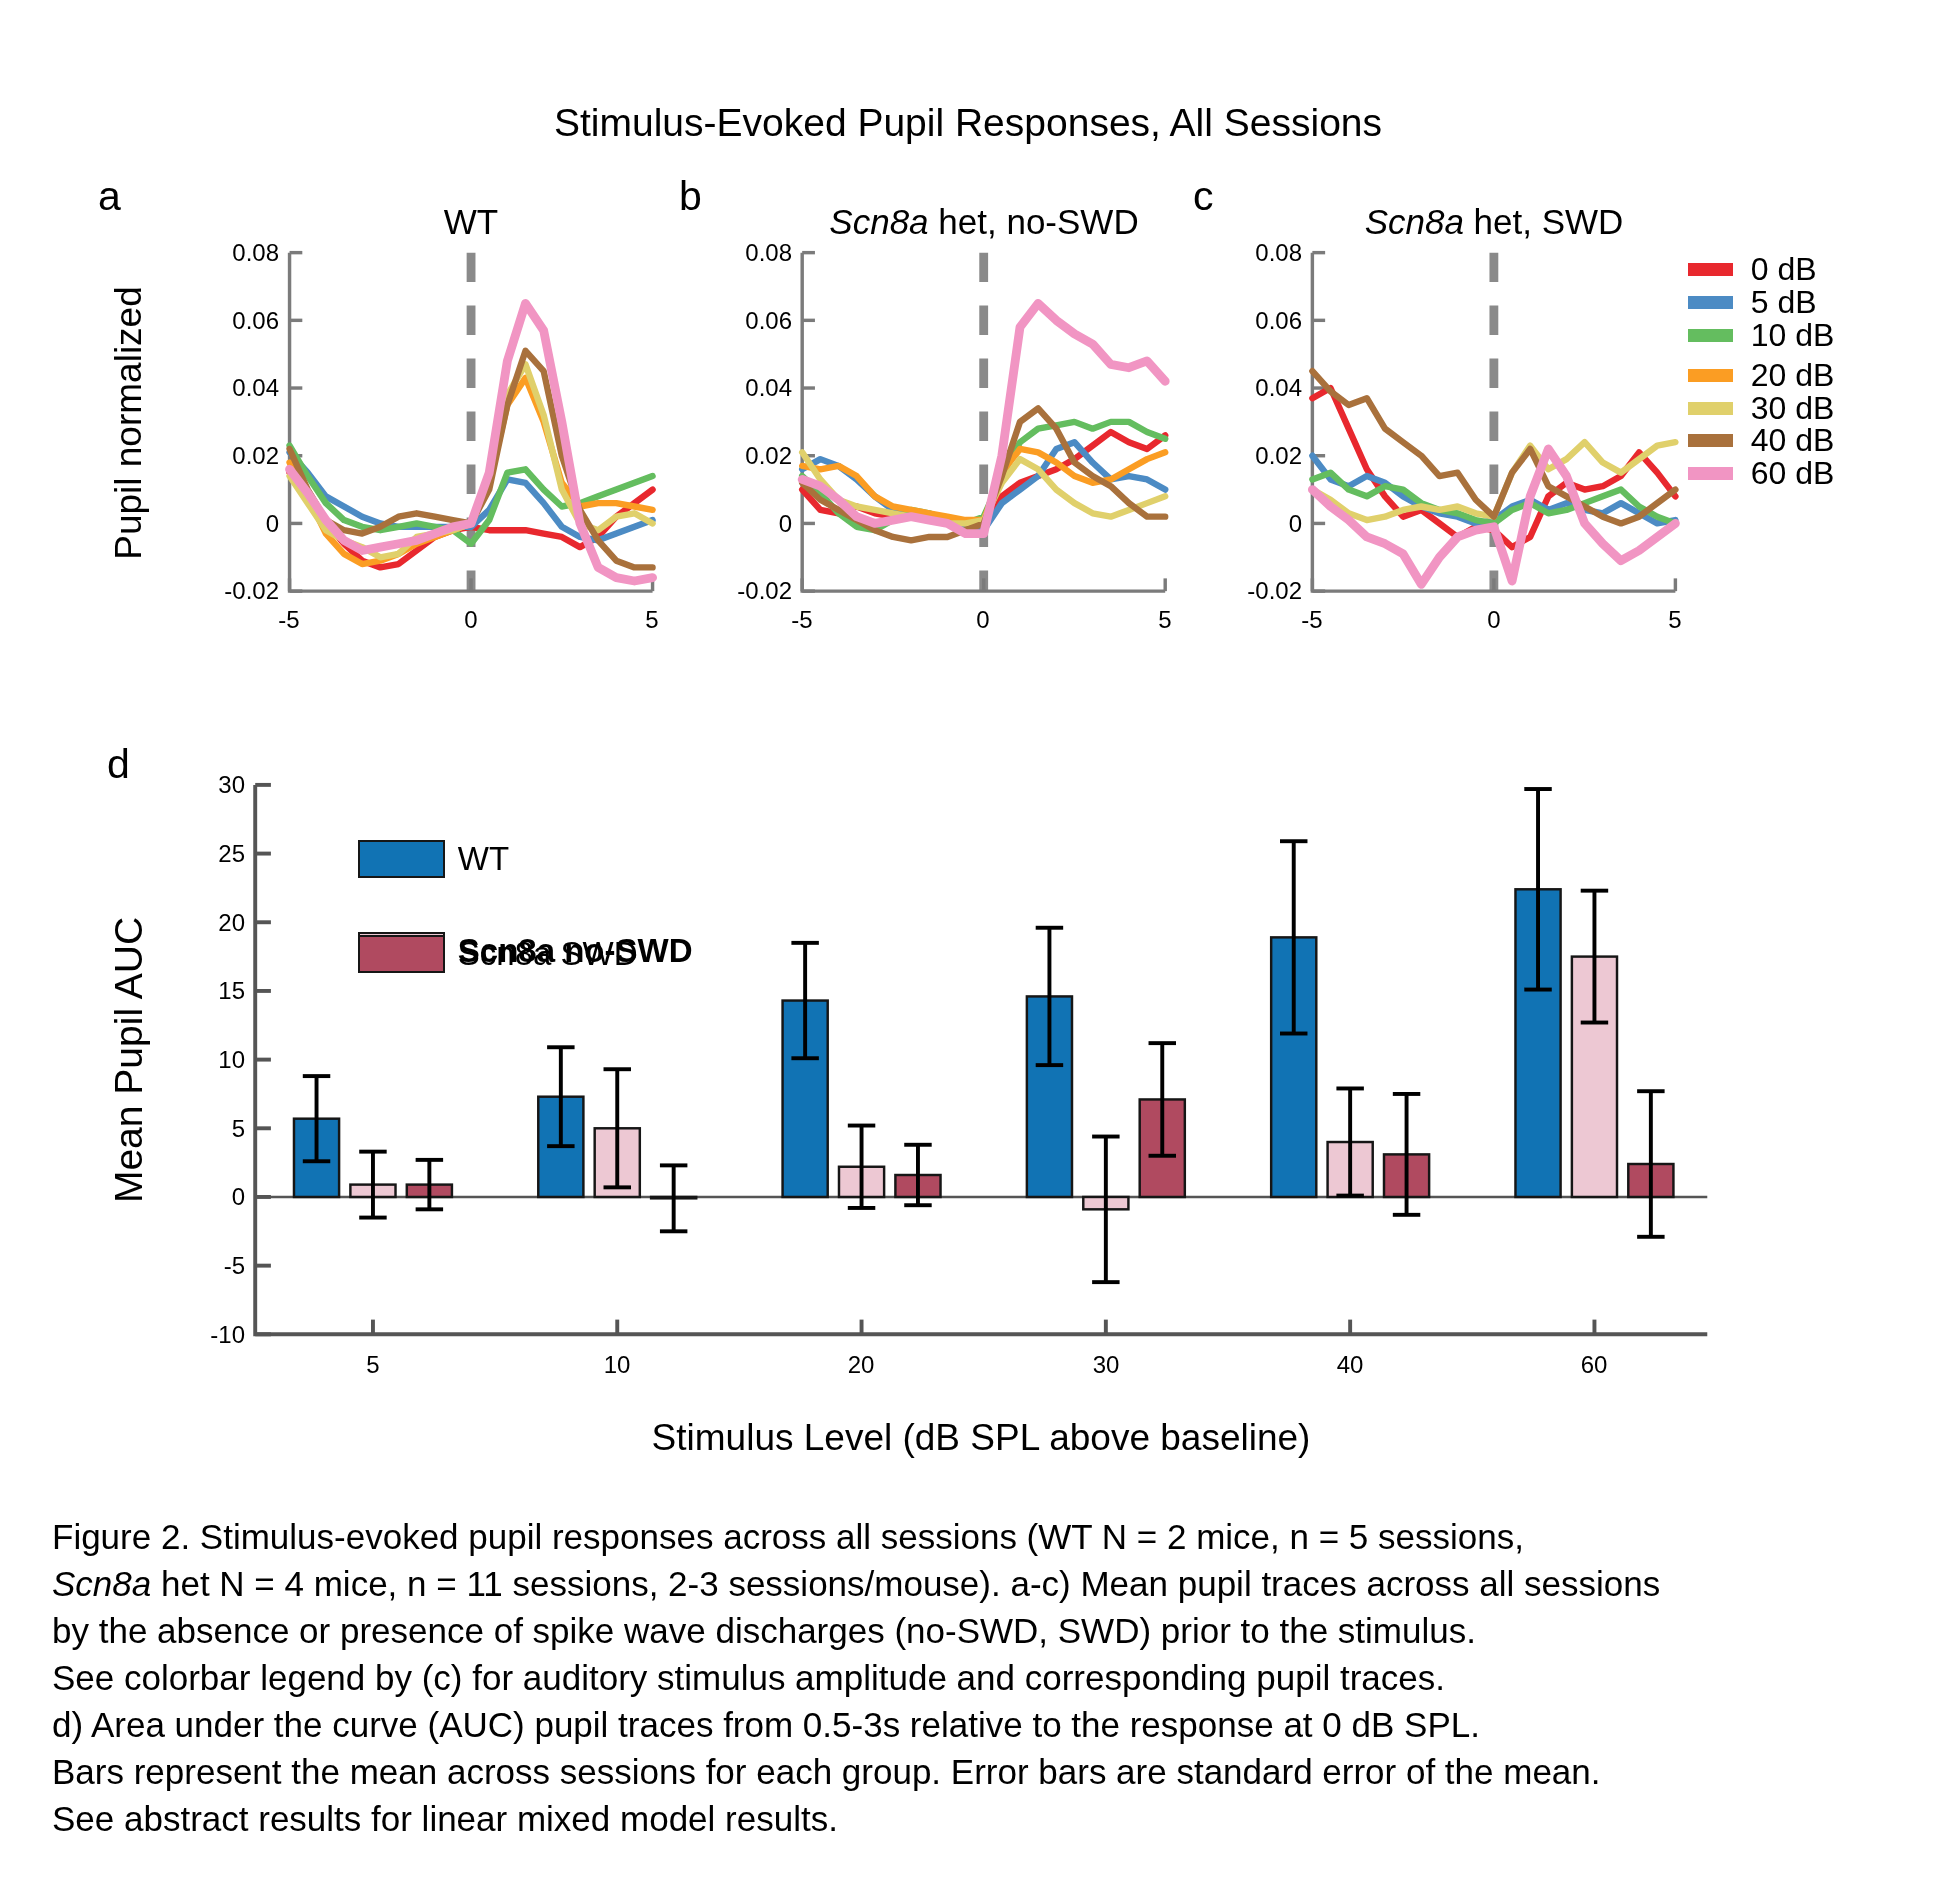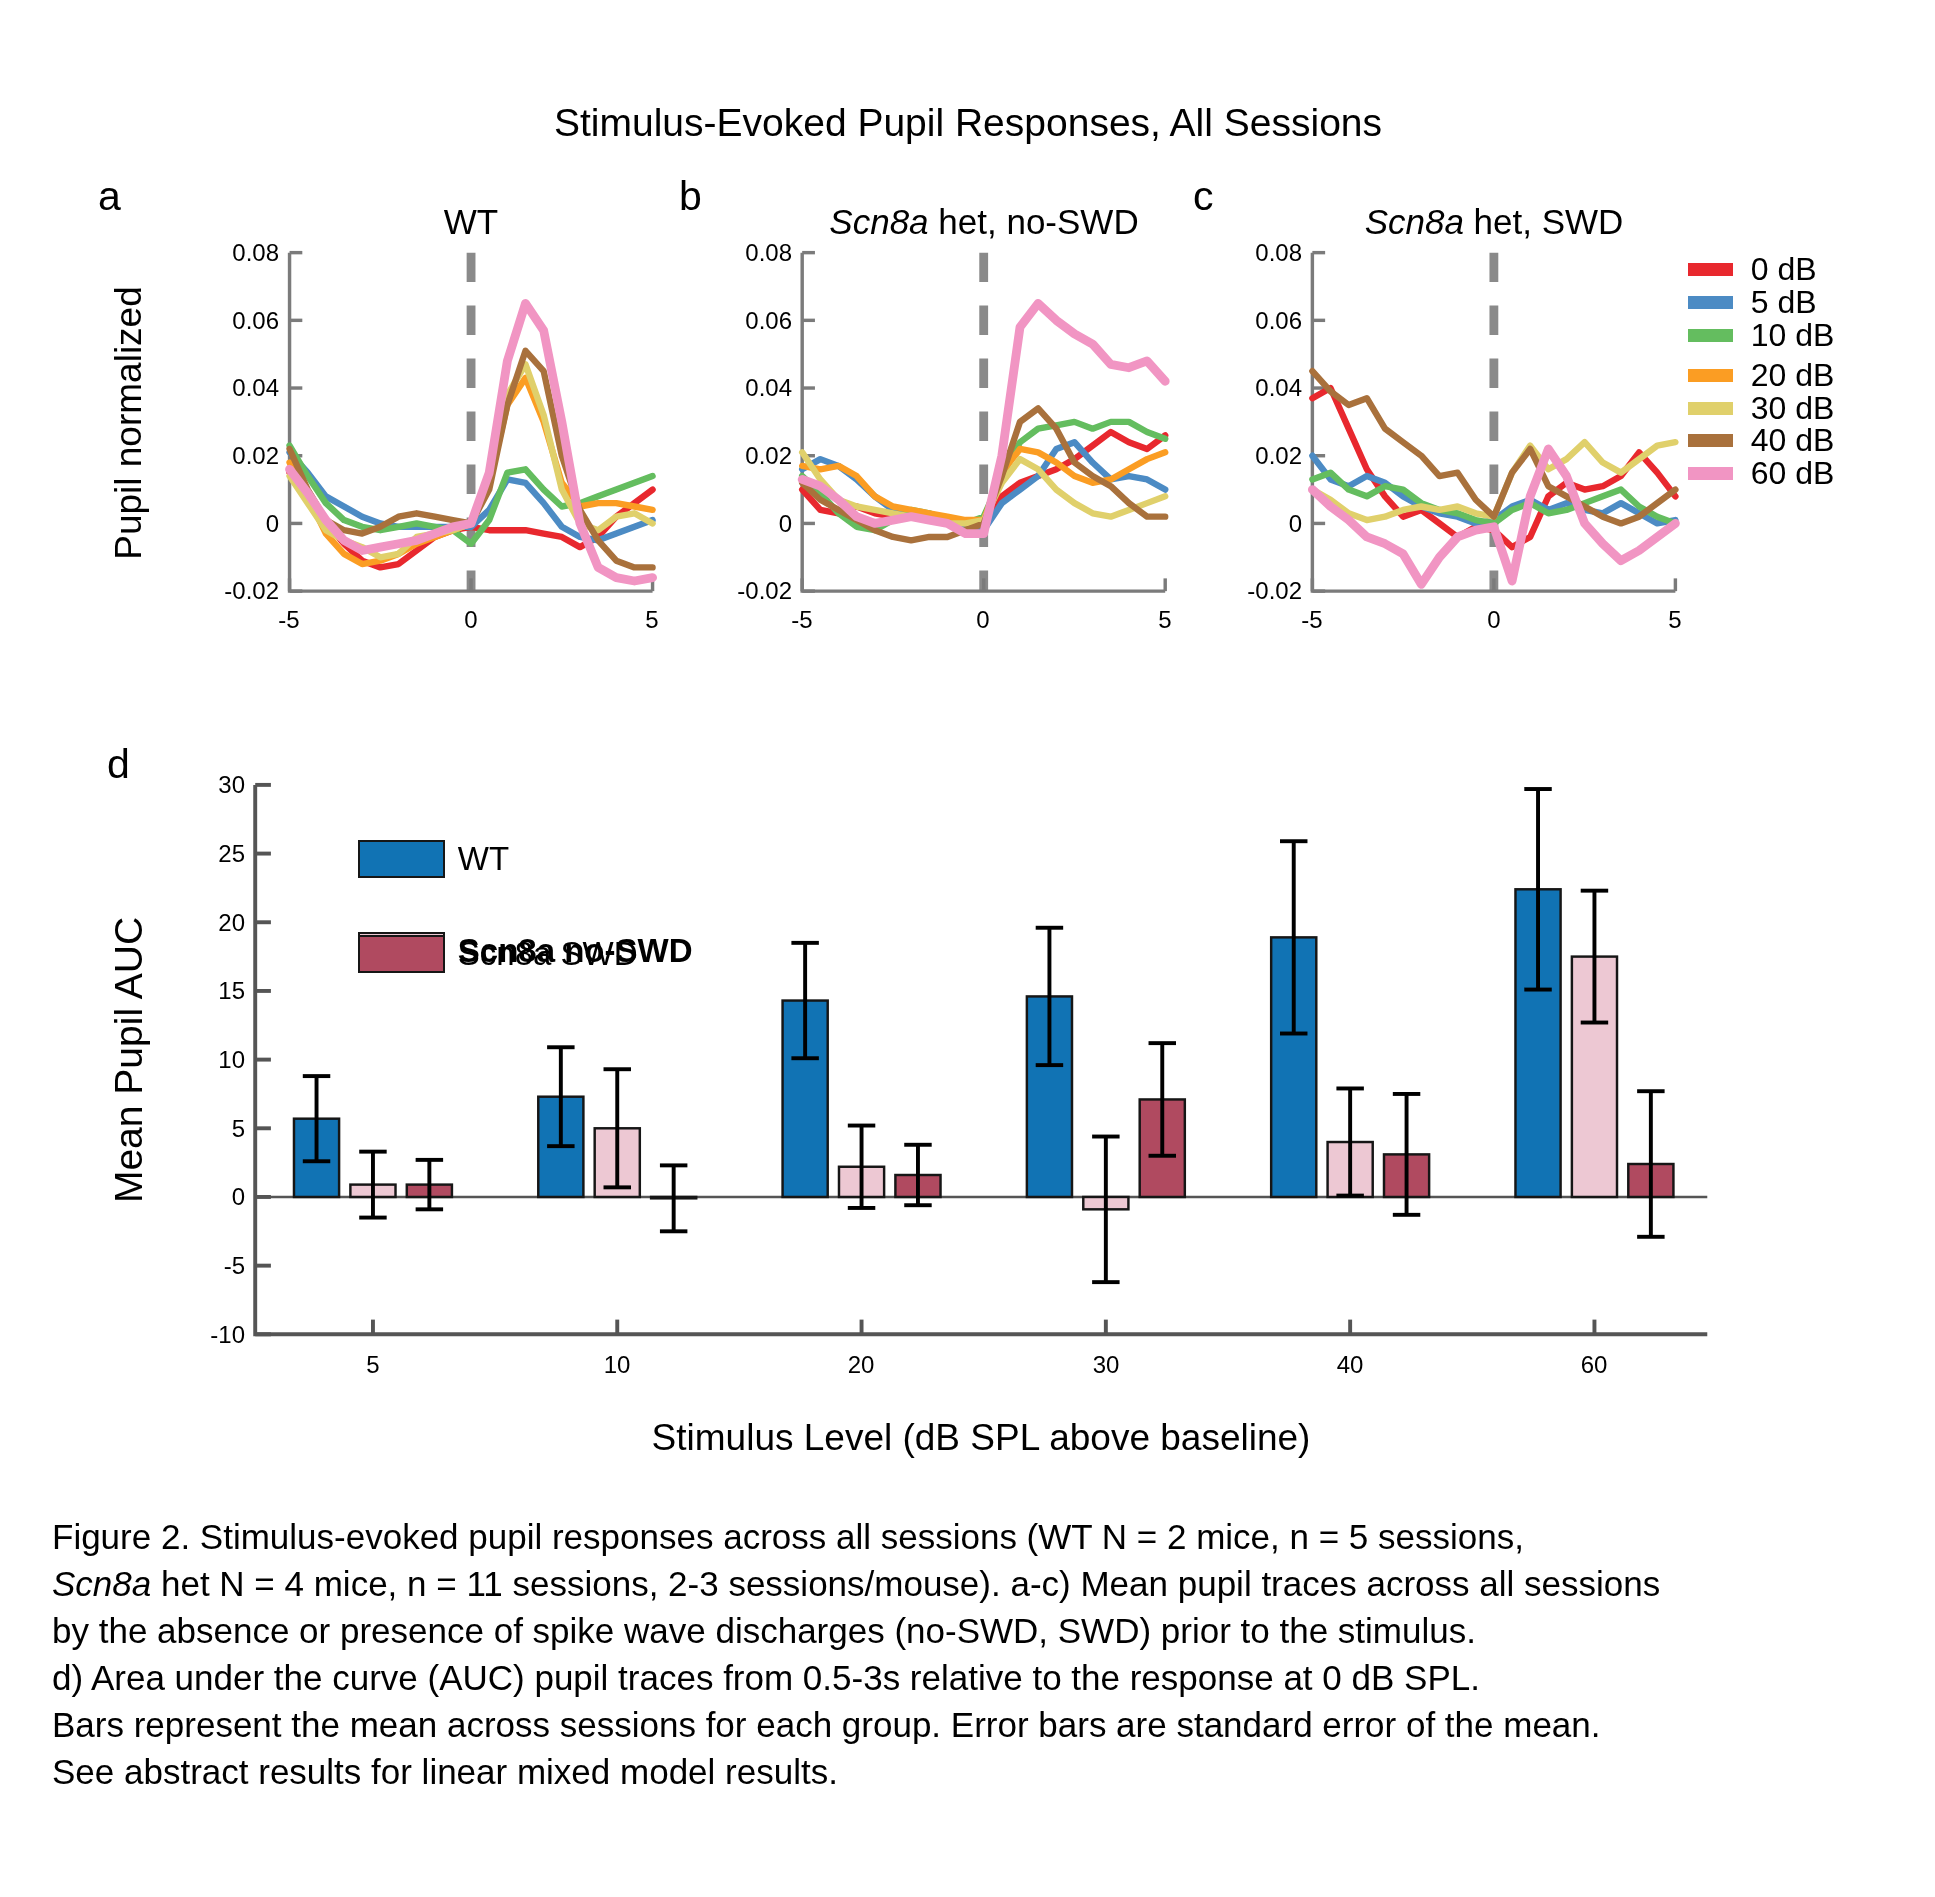--- a/index.html
+++ b/index.html
@@ -264,18 +264,19 @@
       <span class="blabel">Scn8a no-SWD</span>
     </div>
     <div class="legend-row" style="left:358px;top:935px;">
       <div class="bswatch" style="background: rgb(176, 74, 96);"></div>
       <span class="blabel">Scn8a SWD</span>
     </div>
     <div class="caption" style="">
       <div class="ln"><span>Figure 2. Stimulus-evoked pupil responses across all sessions (WT N = 2 mice, n = 5 sessions,</span></div>
       <div class="ln"><span class="it">Scn8a</span><span> het N = 4 mice, n = 11 sessions, 2-3 sessions/mouse). a-c) Mean pupil traces across all sessions</span></div>
       <div class="ln"><span>by the  absence or presence of spike wave discharges (no-SWD, SWD) prior to the stimulus.</span></div>
+      <div class="ln"><span>See colorbar legend by (c) for auditory stimulus amplitude and corresponding pupil traces.</span></div>
       <div class="ln"><span>d) Area under the curve (AUC) pupil traces from 0.5-3s relative to the response at 0 dB SPL.</span></div>
       <div class="ln"><span>Bars represent the mean across sessions for each group. Error bars are standard error of the mean.</span></div>
       <div class="ln"><span>See abstract results for linear mixed model results.</span></div>
     </div>
   </div>
 
 
 </body></html>

